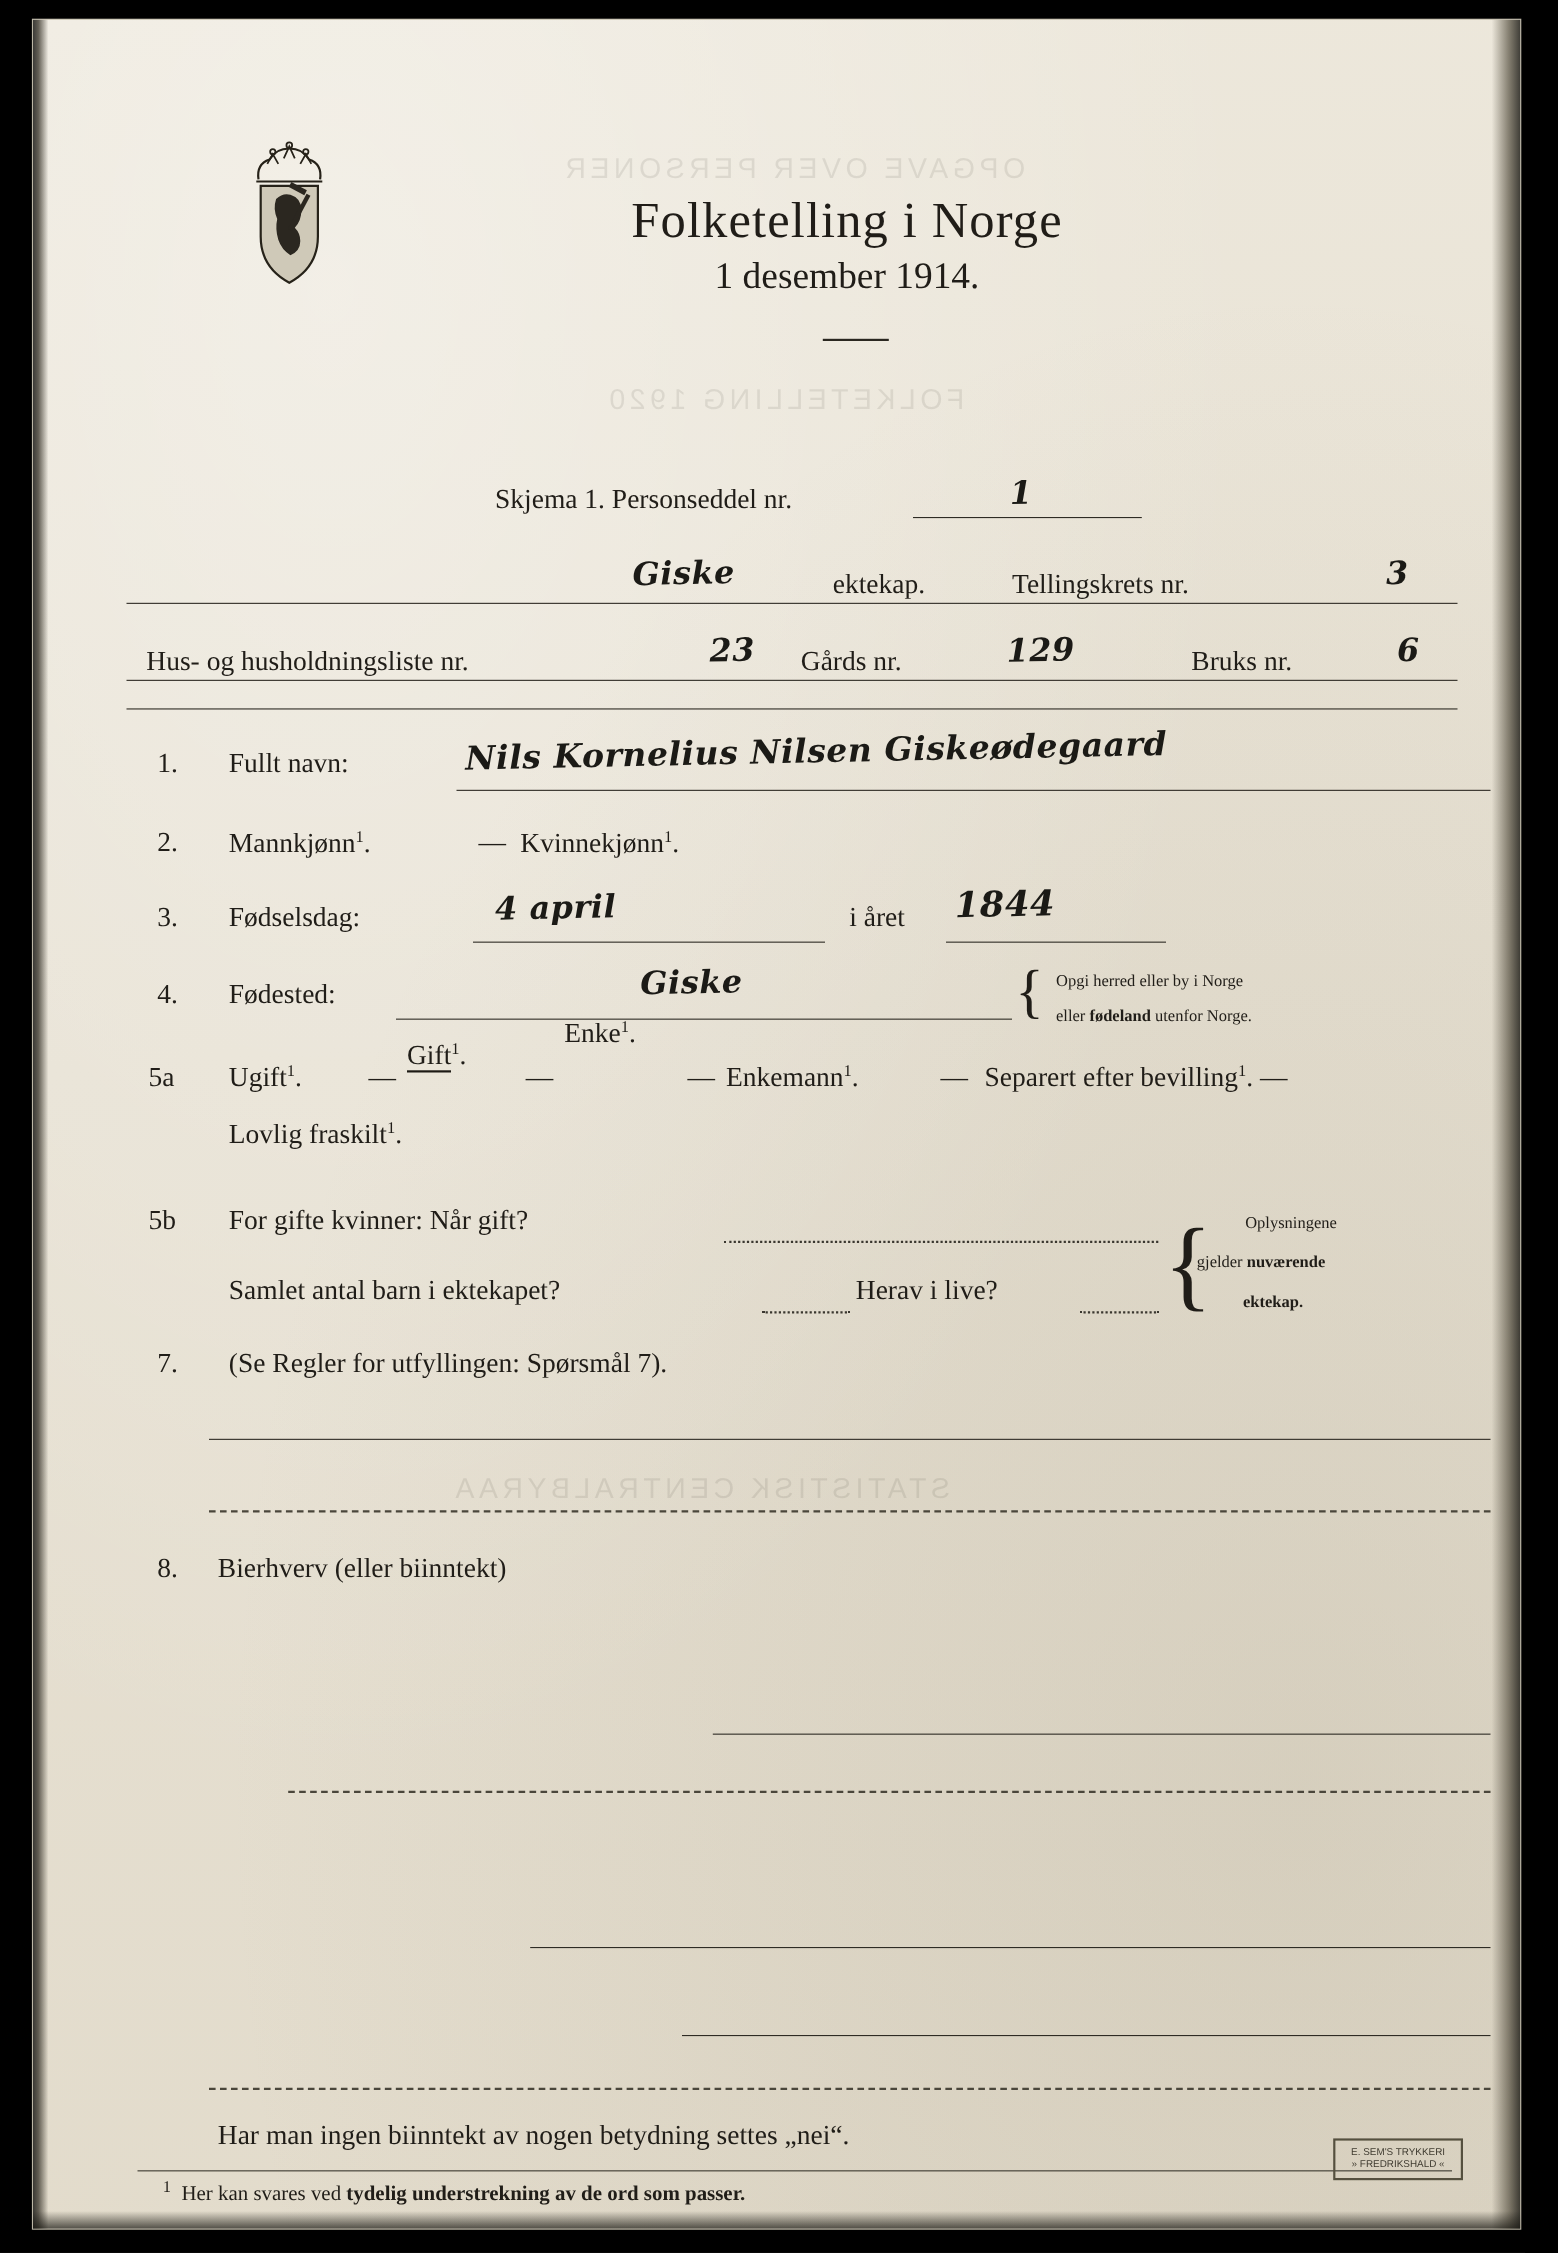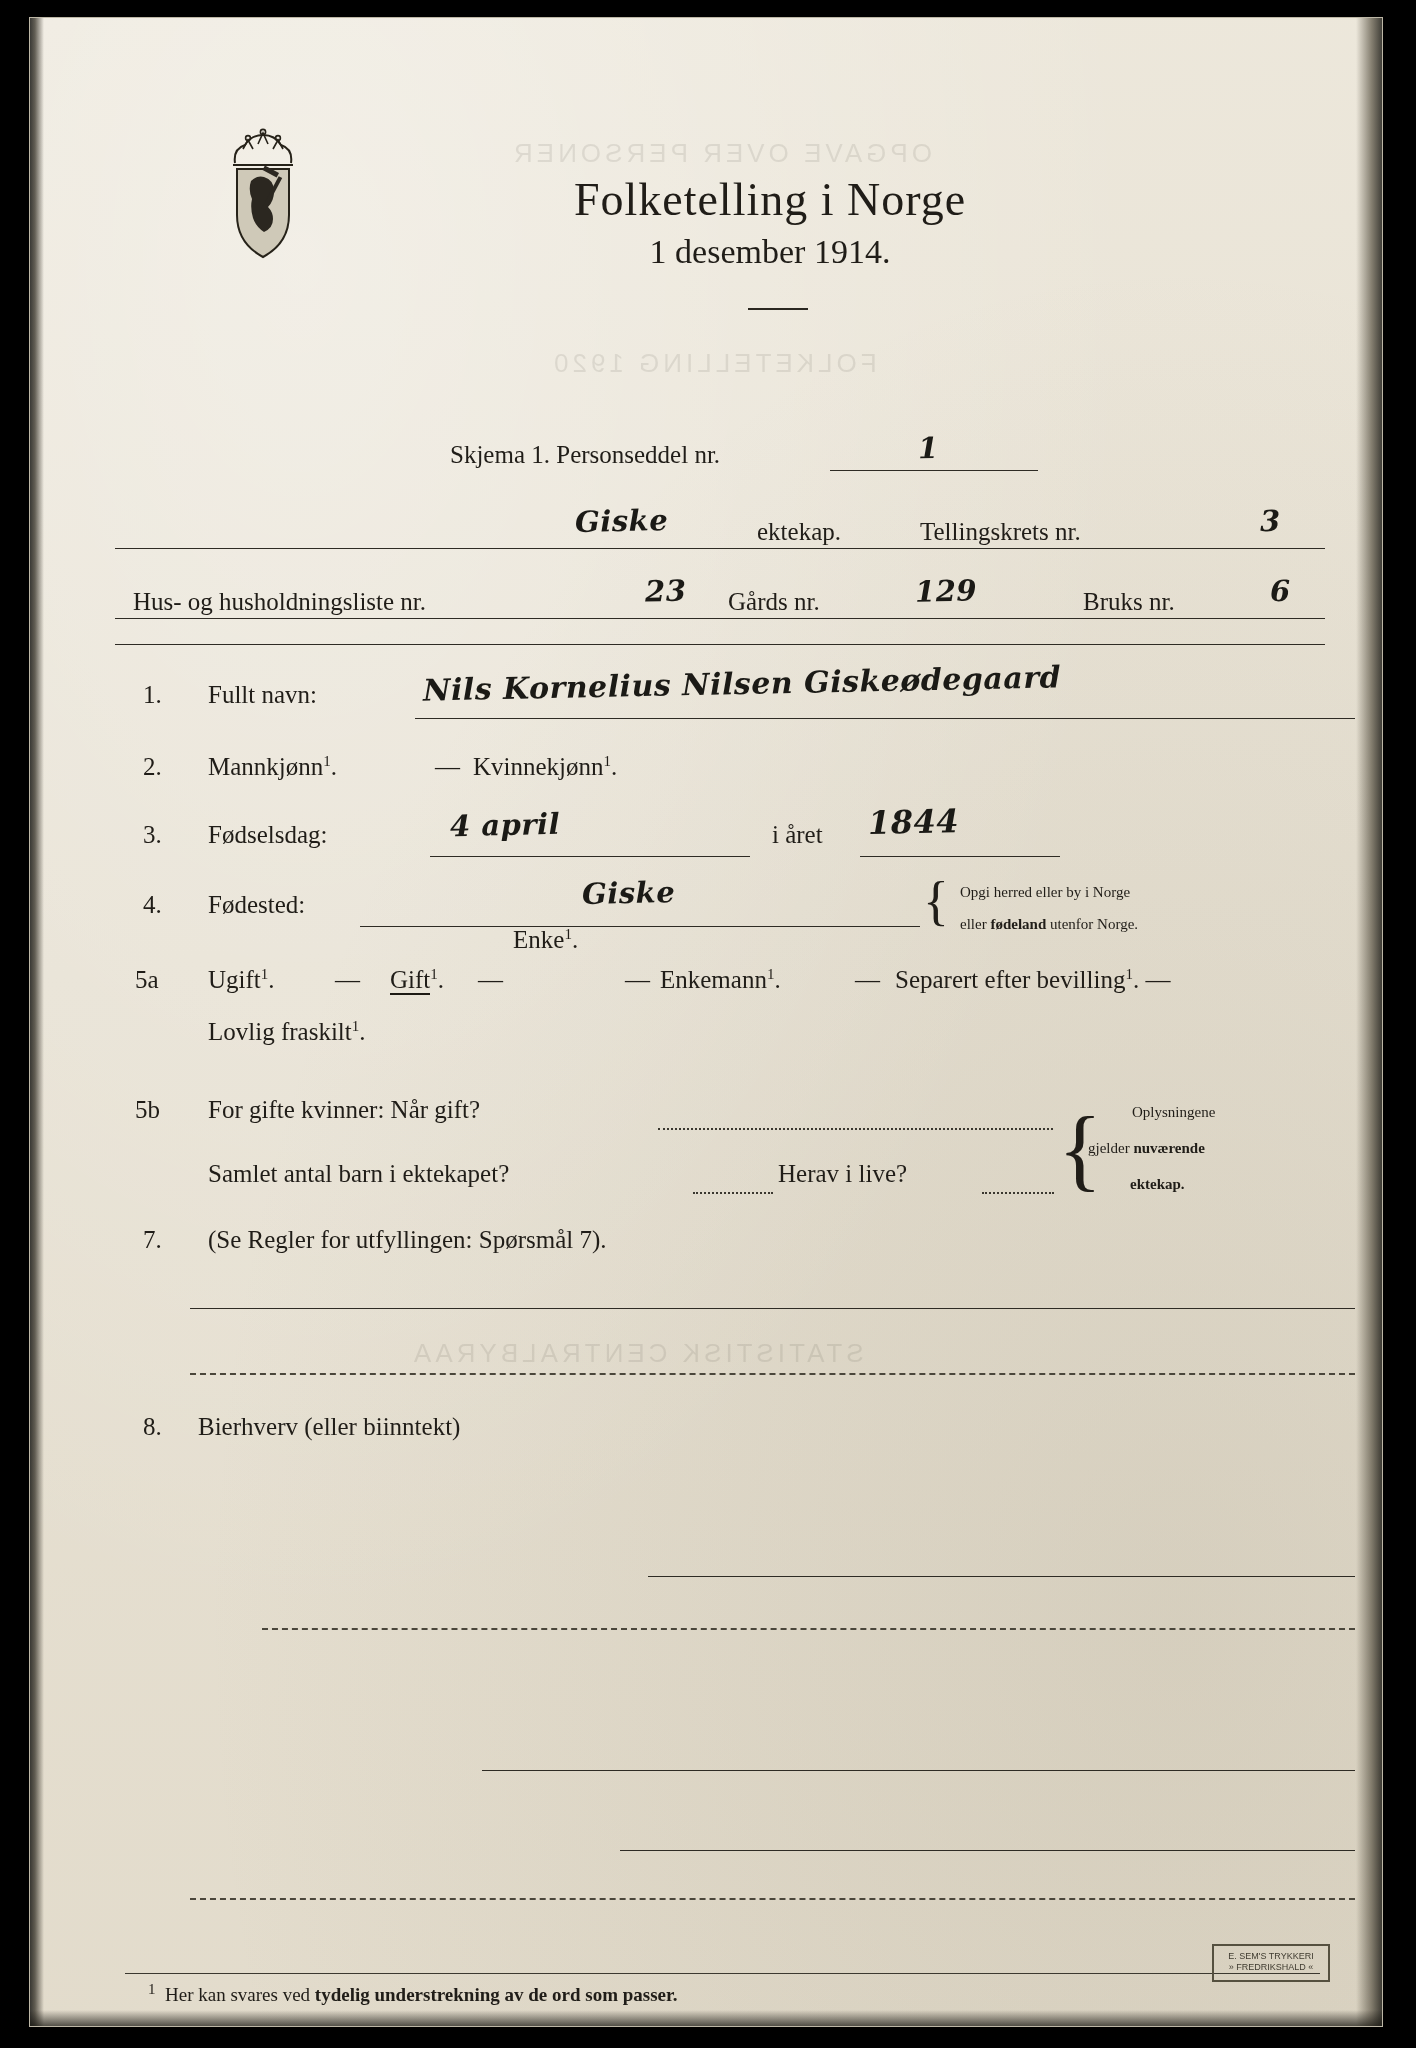--- a/index.html
+++ b/index.html
@@ -248,21 +248,21 @@
     <div class="lbl" style="left:178px; top:873px;text-align:center;">Fødested:</div>
     <div class="line" style="left:330px; top:908px; width:560px;"></div>
     <div class="hw" style="left:552px; top:858px;"><span class="hand">Giske</span></div>
     <div class="brace" style="left:893px; top:856px;">{</div>
     <div class="lbl sm" style="left:930px; top:866px;">Opgi herred eller by i Norge</div>
     <div class="lbl sm" style="left:930px; top:898px;"><span>eller </span><span class="bold">fødeland</span><span> utenfor Norge.</span></div>
 
     <div class="num" style="left:105px; top:948px;">5a</div>
     <div class="lbl" style="left:178px; top:948px;"><span>Ugift</span><span class="sup">1</span>.</div>
     <div class="lbl" style="left:305px; top:948px;">—</div>
-    <div class="lbl" style="left:340px; top:948px;margin-left:20px;"><span style="border-bottom:2.5px solid #1d1a14;">Gift</span><span class="sup">1</span>.</div>
+    <div class="lbl" style="left:340px; top:928px;"><span style="border-bottom:2.5px solid #1d1a14;">Gift</span><span class="sup">1</span>.</div>
     <div class="lbl" style="left:448px; top:948px;">—</div>
     <div class="lbl" style="left:483px; top:908px;"><span>Enke</span><span class="sup">1</span>.</div>
     <div class="lbl" style="left:595px; top:948px;">—</div>
     <div class="lbl" style="left:630px; top:948px;"><span>Enkemann</span><span class="sup">1</span>.</div>
     <div class="lbl" style="left:825px; top:948px;">—</div>
     <div class="lbl" style="left:865px; top:948px;"><span>Separert efter bevilling</span><span class="sup">1</span>. —</div>
     <div class="lbl" style="left:178px; top:1000px;"><span>Lovlig fraskilt</span><span class="sup">1</span>.</div>
 
     <div class="num" style="left:105px; top:1078px;">5b</div>
     <div class="lbl" style="left:178px; top:1078px;">For gifte kvinner:  Når gift?</div>
@@ -298,20 +298,21 @@
     <div class="lbl" style="left:232px; top:1718px;"></div>
     <div class="line" style="left:452px; top:1752px; width:873px;"></div>
 
     <div class="num" style="left:113px; top:1795px;"></div>
     <div class="lbl" style="left:168px; top:1795px;"></div>
     <div class="line" style="left:590px; top:1832px; width:735px;"></div>
     <div class="hw" style="left:640px; top:1783px;"><span class="hand"></span></div>
 
     <div class="line dash" style="left:160px; top:1880px; width:1165px;"></div>
 
+    <div class="lbl" style="left:168px; top:1910px;">Har man ingen biinntekt av nogen betydning settes „nei“.</div>
 
     <div class="footrule" style="top:1955px;"></div>
     <div class="lbl sm" style="left:118px; top:1963px; font-size:19px;"><span class="sup">1</span>&nbsp;&nbsp;<span>Her kan svares ved </span><span class="bold">tydelig understrekning av de ord som passer.</span></div>
 
     <div class="stamp">
       <div>E. SEM'S TRYKKERI</div>
       <div>» FREDRIKSHALD «</div>
     </div>
   </div>
 

